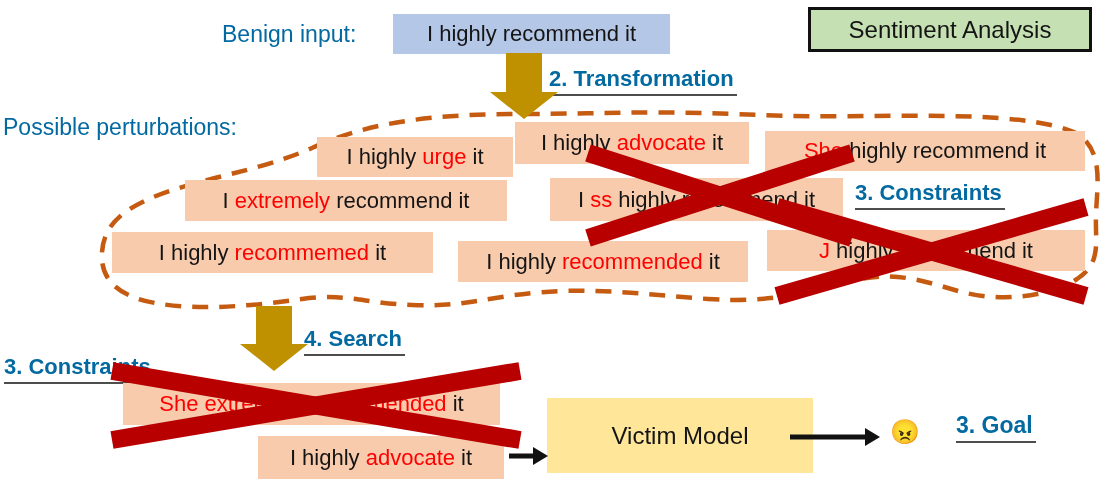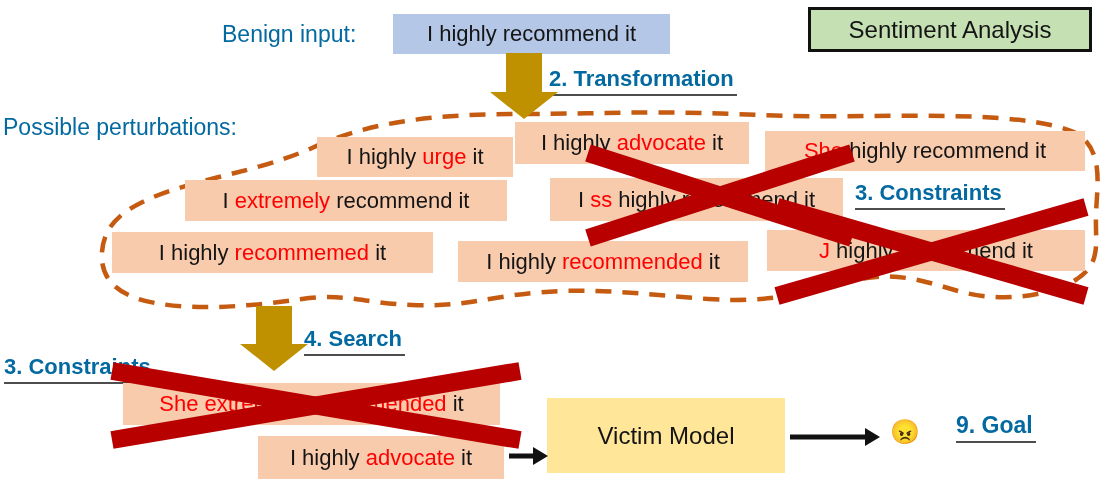--- a/index.html
+++ b/index.html
@@ -82,23 +82,23 @@
   <div class="pbox" style="left:458px; top:241px; width:290px; height:41px;"><span>I highly </span><span class="red">recommended</span><span> it</span></div>
   <div class="pbox" style="left:767px; top:230px; width:318px; height:41px;"><span class="red">J</span><span> highly recommend it</span></div>
 
   <div class="step" style="left:304px; top:326px;">4. Search</div>
   <div class="step" style="left:4px; top:354px;">3. Constraints</div>
 
   <div class="pbox" style="left:123px; top:383px; width:377px; height:42px;"><span class="red">She extremely recommended</span><span> it</span></div>
 
   <div class="pbox" style="left:258px; top:436px; width:246px; height:43px;"><span>I highly </span><span class="red">advocate</span><span> it</span></div>
 
-  <div id="victim-box" style="left:547px; top:398px; width:238px; height:75px;">Victim Model</div>
+  <div id="victim-box" style="left:547px; top:398px; width:266px; height:75px;">Victim Model</div>
   <div id="emoji" style="left:890px; top:420px;">😠</div>
-  <div class="step" style="left:956px; top:412px; font-size:23px;">9. Goal</div>
+  <div class="step" style="left:956px; top:412px; font-size:23px;">3. Goal</div>
 
   <svg id="fg" class="layer" width="1112" height="482" viewBox="0 0 1112 482">
     <polygon class="gold" points="506,53 542,53 542,92 558,92 524,119 490,92 506,92"></polygon>
     <polygon class="gold" points="256,306 292,306 292,344 308,344 274,371 240,344 256,344"></polygon>
 
     <g>
       <line class="xline" x1="588" y1="153" x2="852" y2="238"></line>
       <line class="xline" x1="852" y1="153" x2="588" y2="238"></line>
     </g>
     <g>

